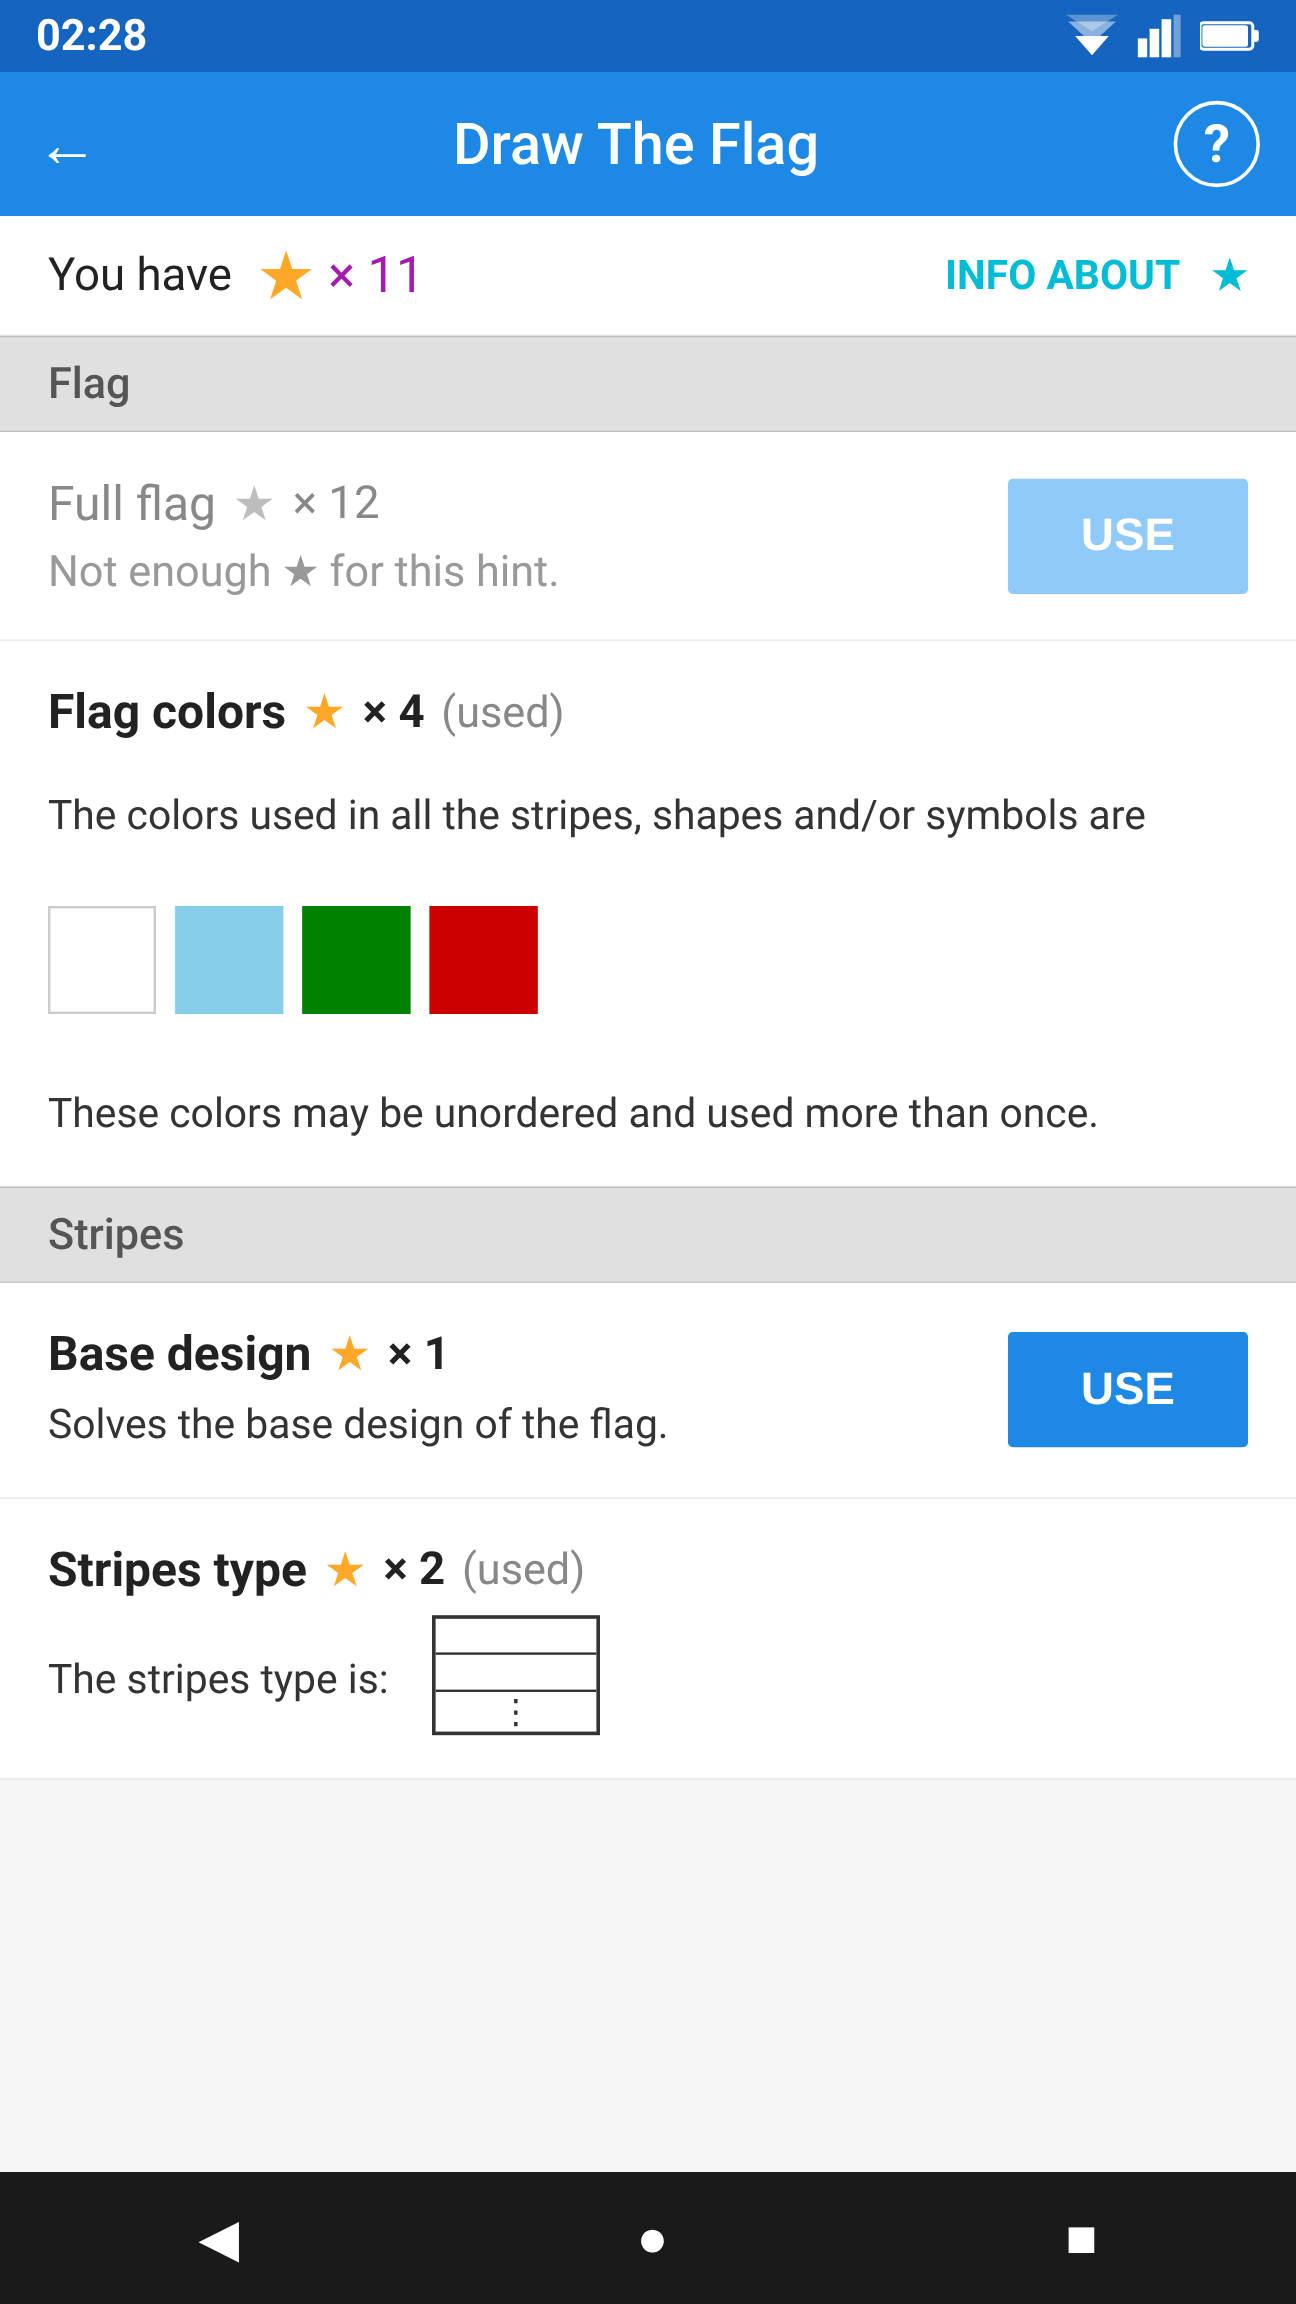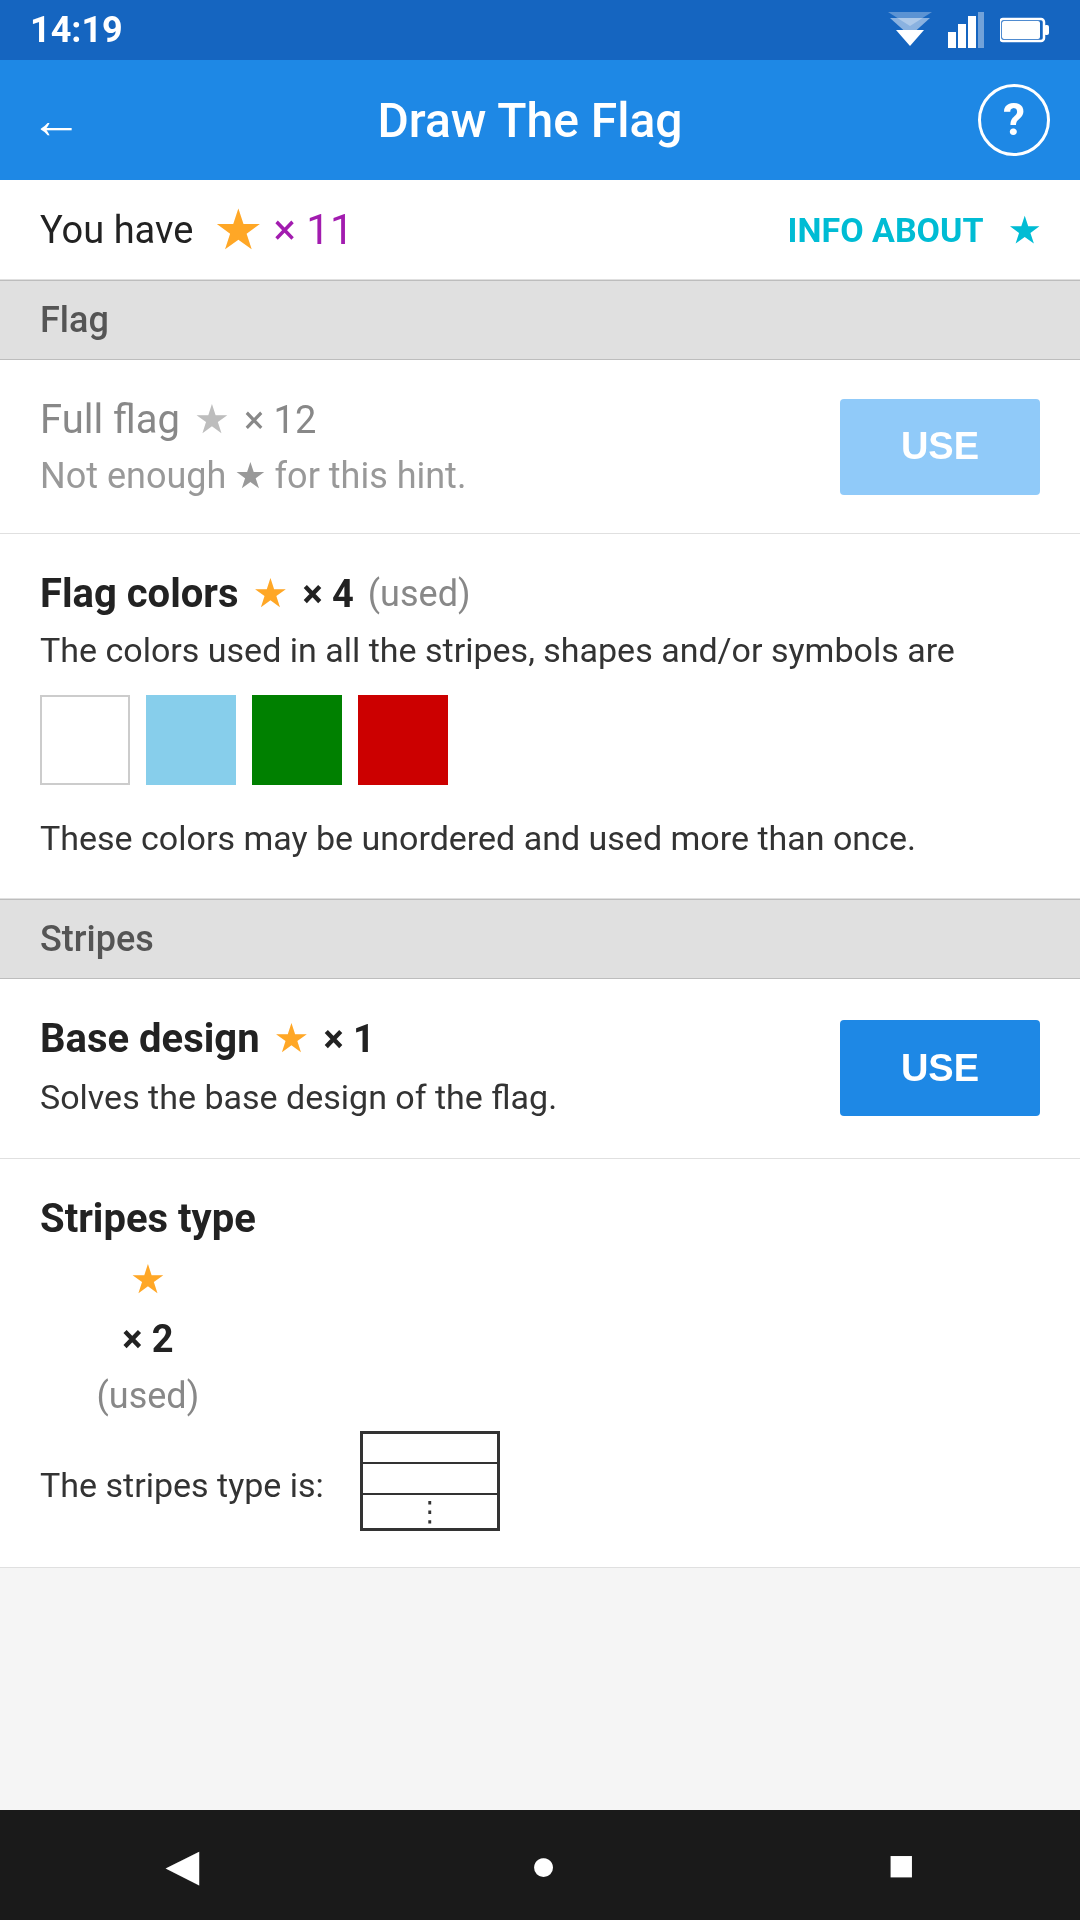--- a/index.html
+++ b/index.html
@@ -247,21 +247,21 @@
     }
 
     .content-area {
       padding-bottom: 110px;
     }
   </style>
 </head>
 <body>
 
 <div class="status-bar">
-  <span class="status-time">14:19</span>
+  <span class="status-time">02:28</span>
   <div class="status-icons">
 
     <svg width="44" height="36" viewBox="0 0 44 36">
       <polygon points="22,34 8,18 36,18" fill="white"></polygon>
       <polygon points="22,24 2,6 42,6" fill="white" opacity="0.5"></polygon>
       <polygon points="22,14 0,0 44,0" fill="white" opacity="0.3"></polygon>
     </svg>
 
     <svg width="36" height="36" viewBox="0 0 36 36">
       <rect x="0" y="20" width="8" height="16" fill="white"></rect>
@@ -309,21 +309,21 @@
       </div>
       <div class="hint-not-enough">
         <span>Not enough</span>
         <span>★</span>
         <span>for this hint.</span>
       </div>
     </div>
     <button class="use-button use-button-disabled">USE</button>
   </div>
 
-  <div class="hint-item" style="flex-direction: column; align-items: flex-start;">
+  <div class="hint-item" style="flex-direction: column; align-items: flex-start; gap: 30px;">
     <div style="display: flex; align-items: center; gap: 14px; width: 100%;">
       <span class="hint-title-bold">Flag colors</span>
       <span class="hint-star-gold">★</span>
       <span class="hint-cost-bold">× 4</span>
       <span class="hint-used">(used)</span>
     </div>
     <div class="hint-description">The colors used in all the stripes, shapes and/or symbols are</div>
     <div class="color-swatches">
       <div class="color-swatch" style="background: #FFFFFF;"></div>
       <div class="color-swatch" style="background: #87CEEB; border-color: #87CEEB;"></div>
@@ -343,21 +343,21 @@
         <span class="hint-title-bold">Base design</span>
         <span class="hint-star-gold">★</span>
         <span class="hint-cost-bold">× 1</span>
       </div>
       <div class="hint-description">Solves the base design of the flag.</div>
     </div>
     <button class="use-button use-button-enabled">USE</button>
   </div>
 
   <div class="hint-item" style="flex-direction: column; align-items: flex-start;">
-    <div style="display: flex; align-items: center; gap: 14px; flex-direction: column;">
+    <div style="display: flex; align-items: center; gap: 14px;">
       <span class="hint-title-bold">Stripes type</span>
       <span class="hint-star-gold">★</span>
       <span class="hint-cost-bold">× 2</span>
       <span class="hint-used">(used)</span>
     </div>
     <div class="stripes-type-row">
       <span class="hint-description">The stripes type is:</span>
 
       <div style="width:140px; height:100px; border:3px solid #333; display:flex; flex-direction:column; margin-left: 16px;">
         <div style="flex:1; border-bottom:2px solid #333;"></div>

